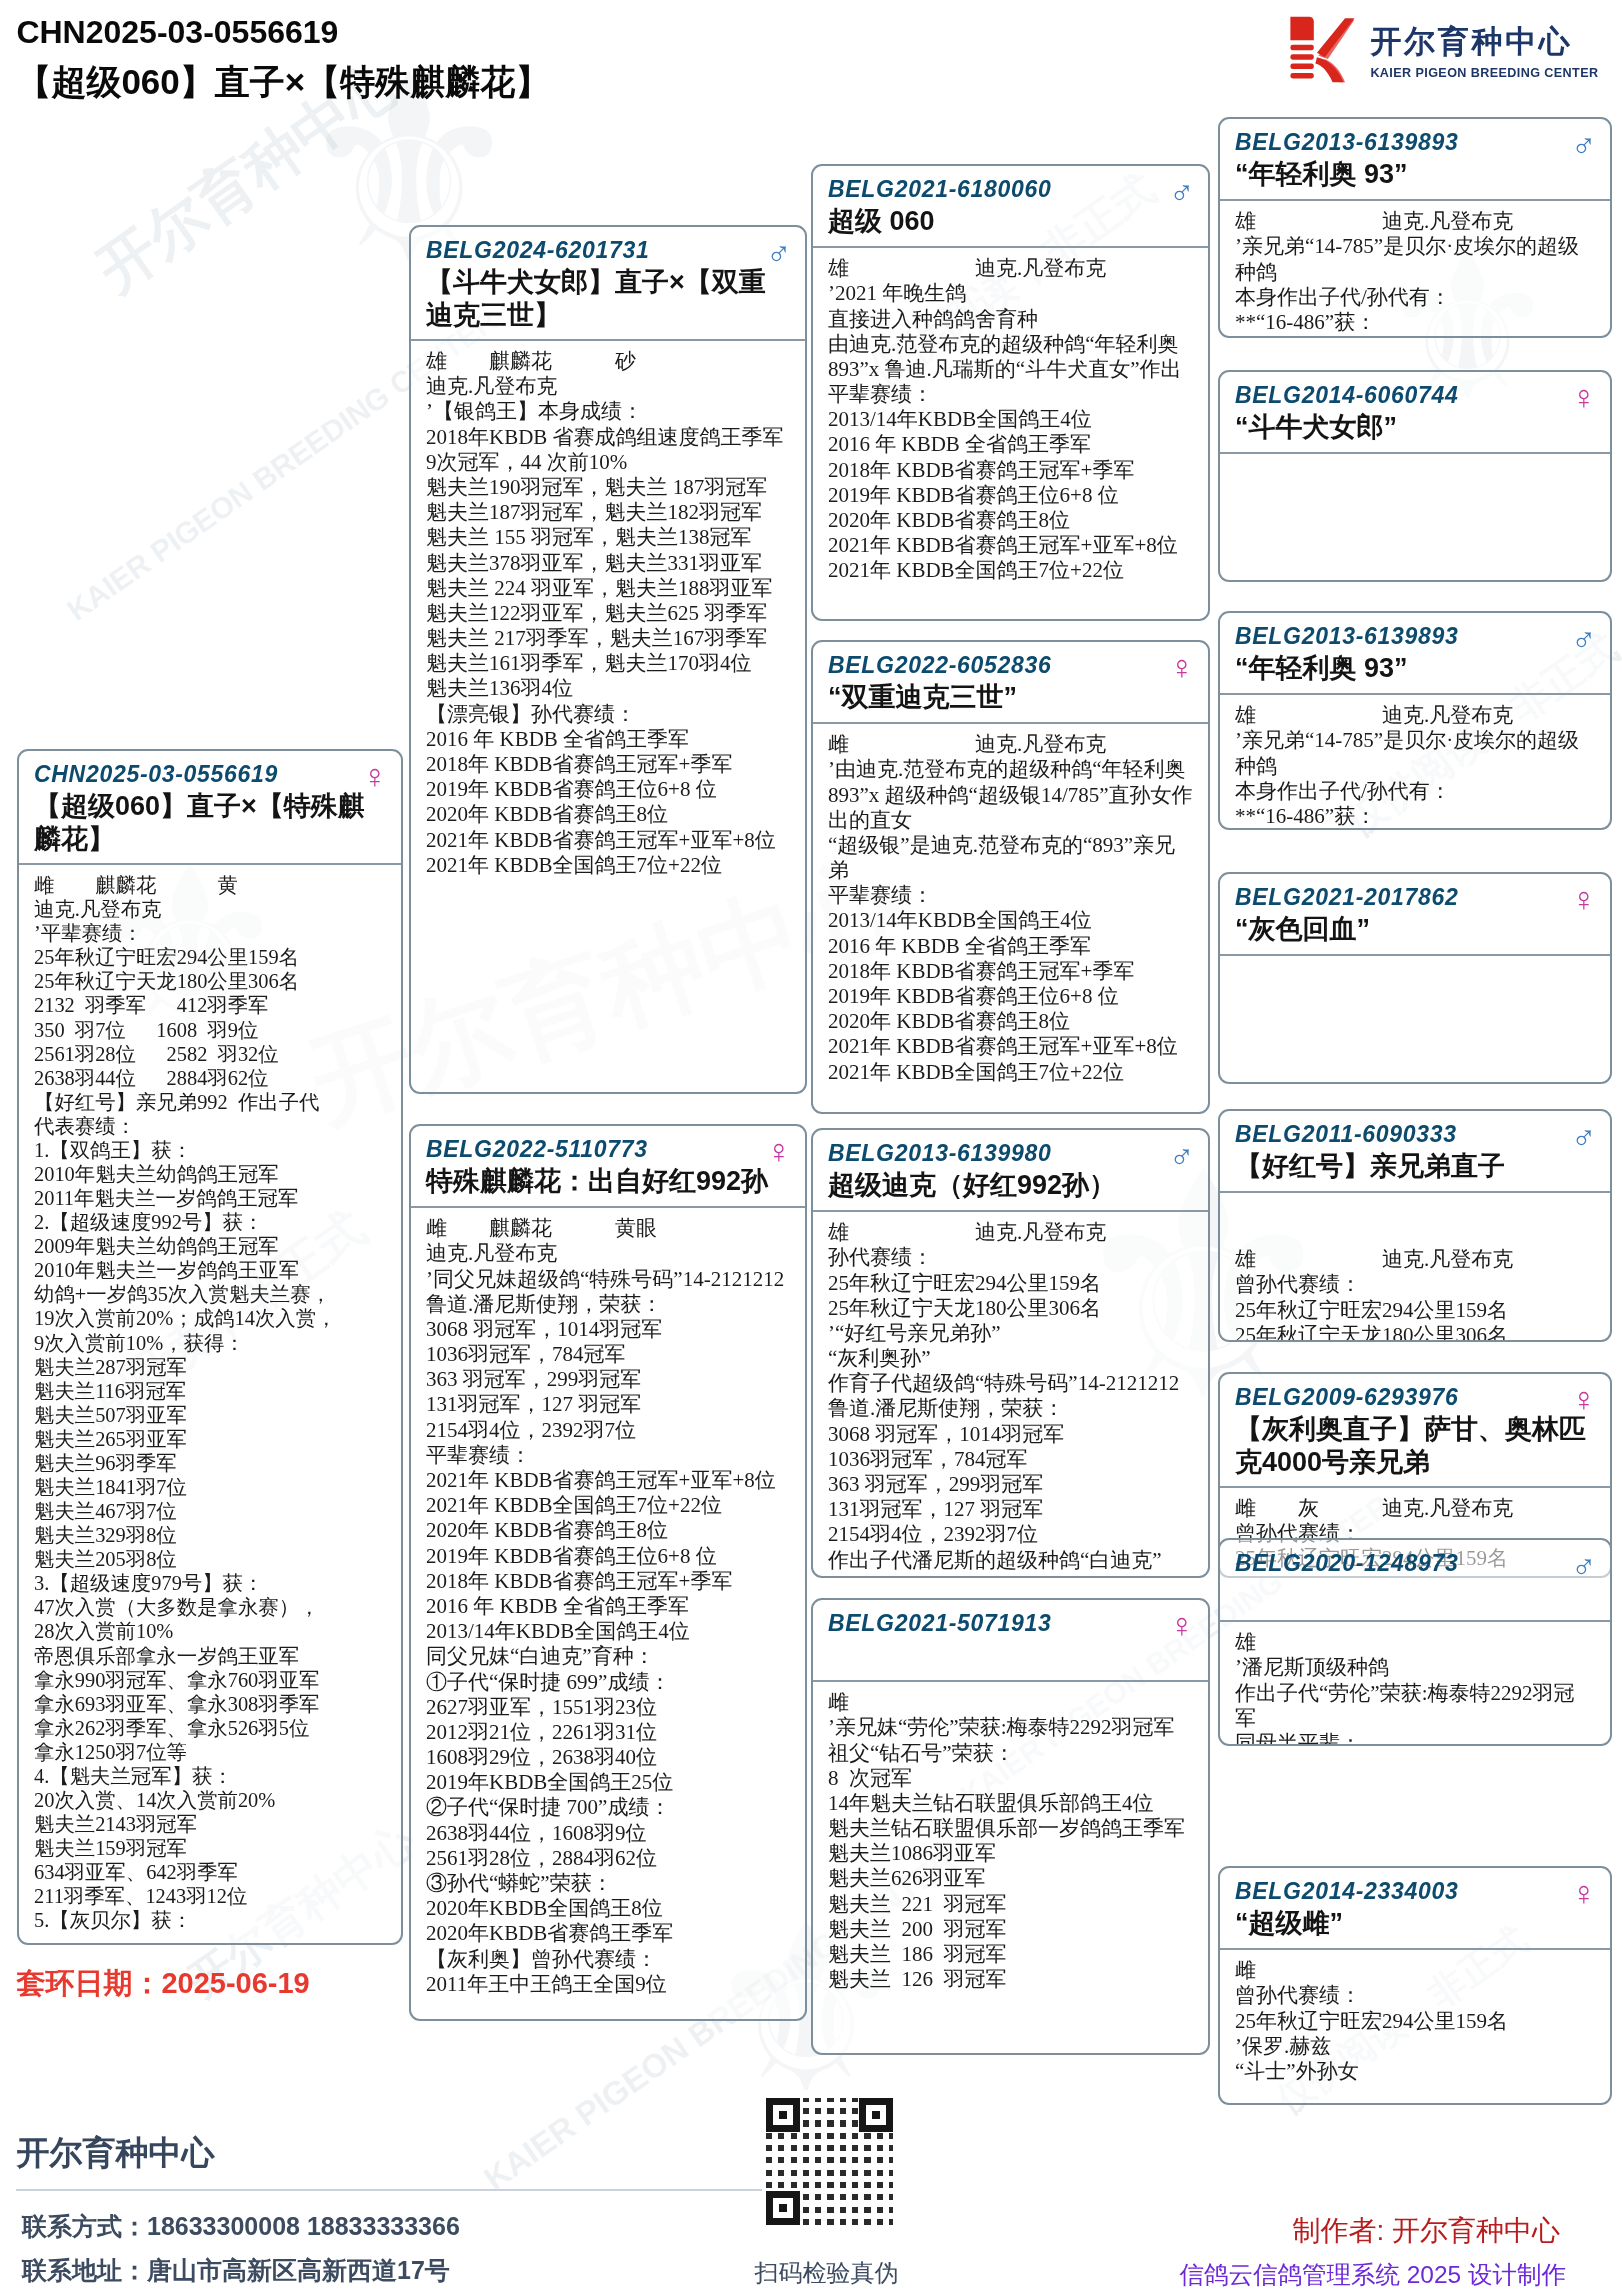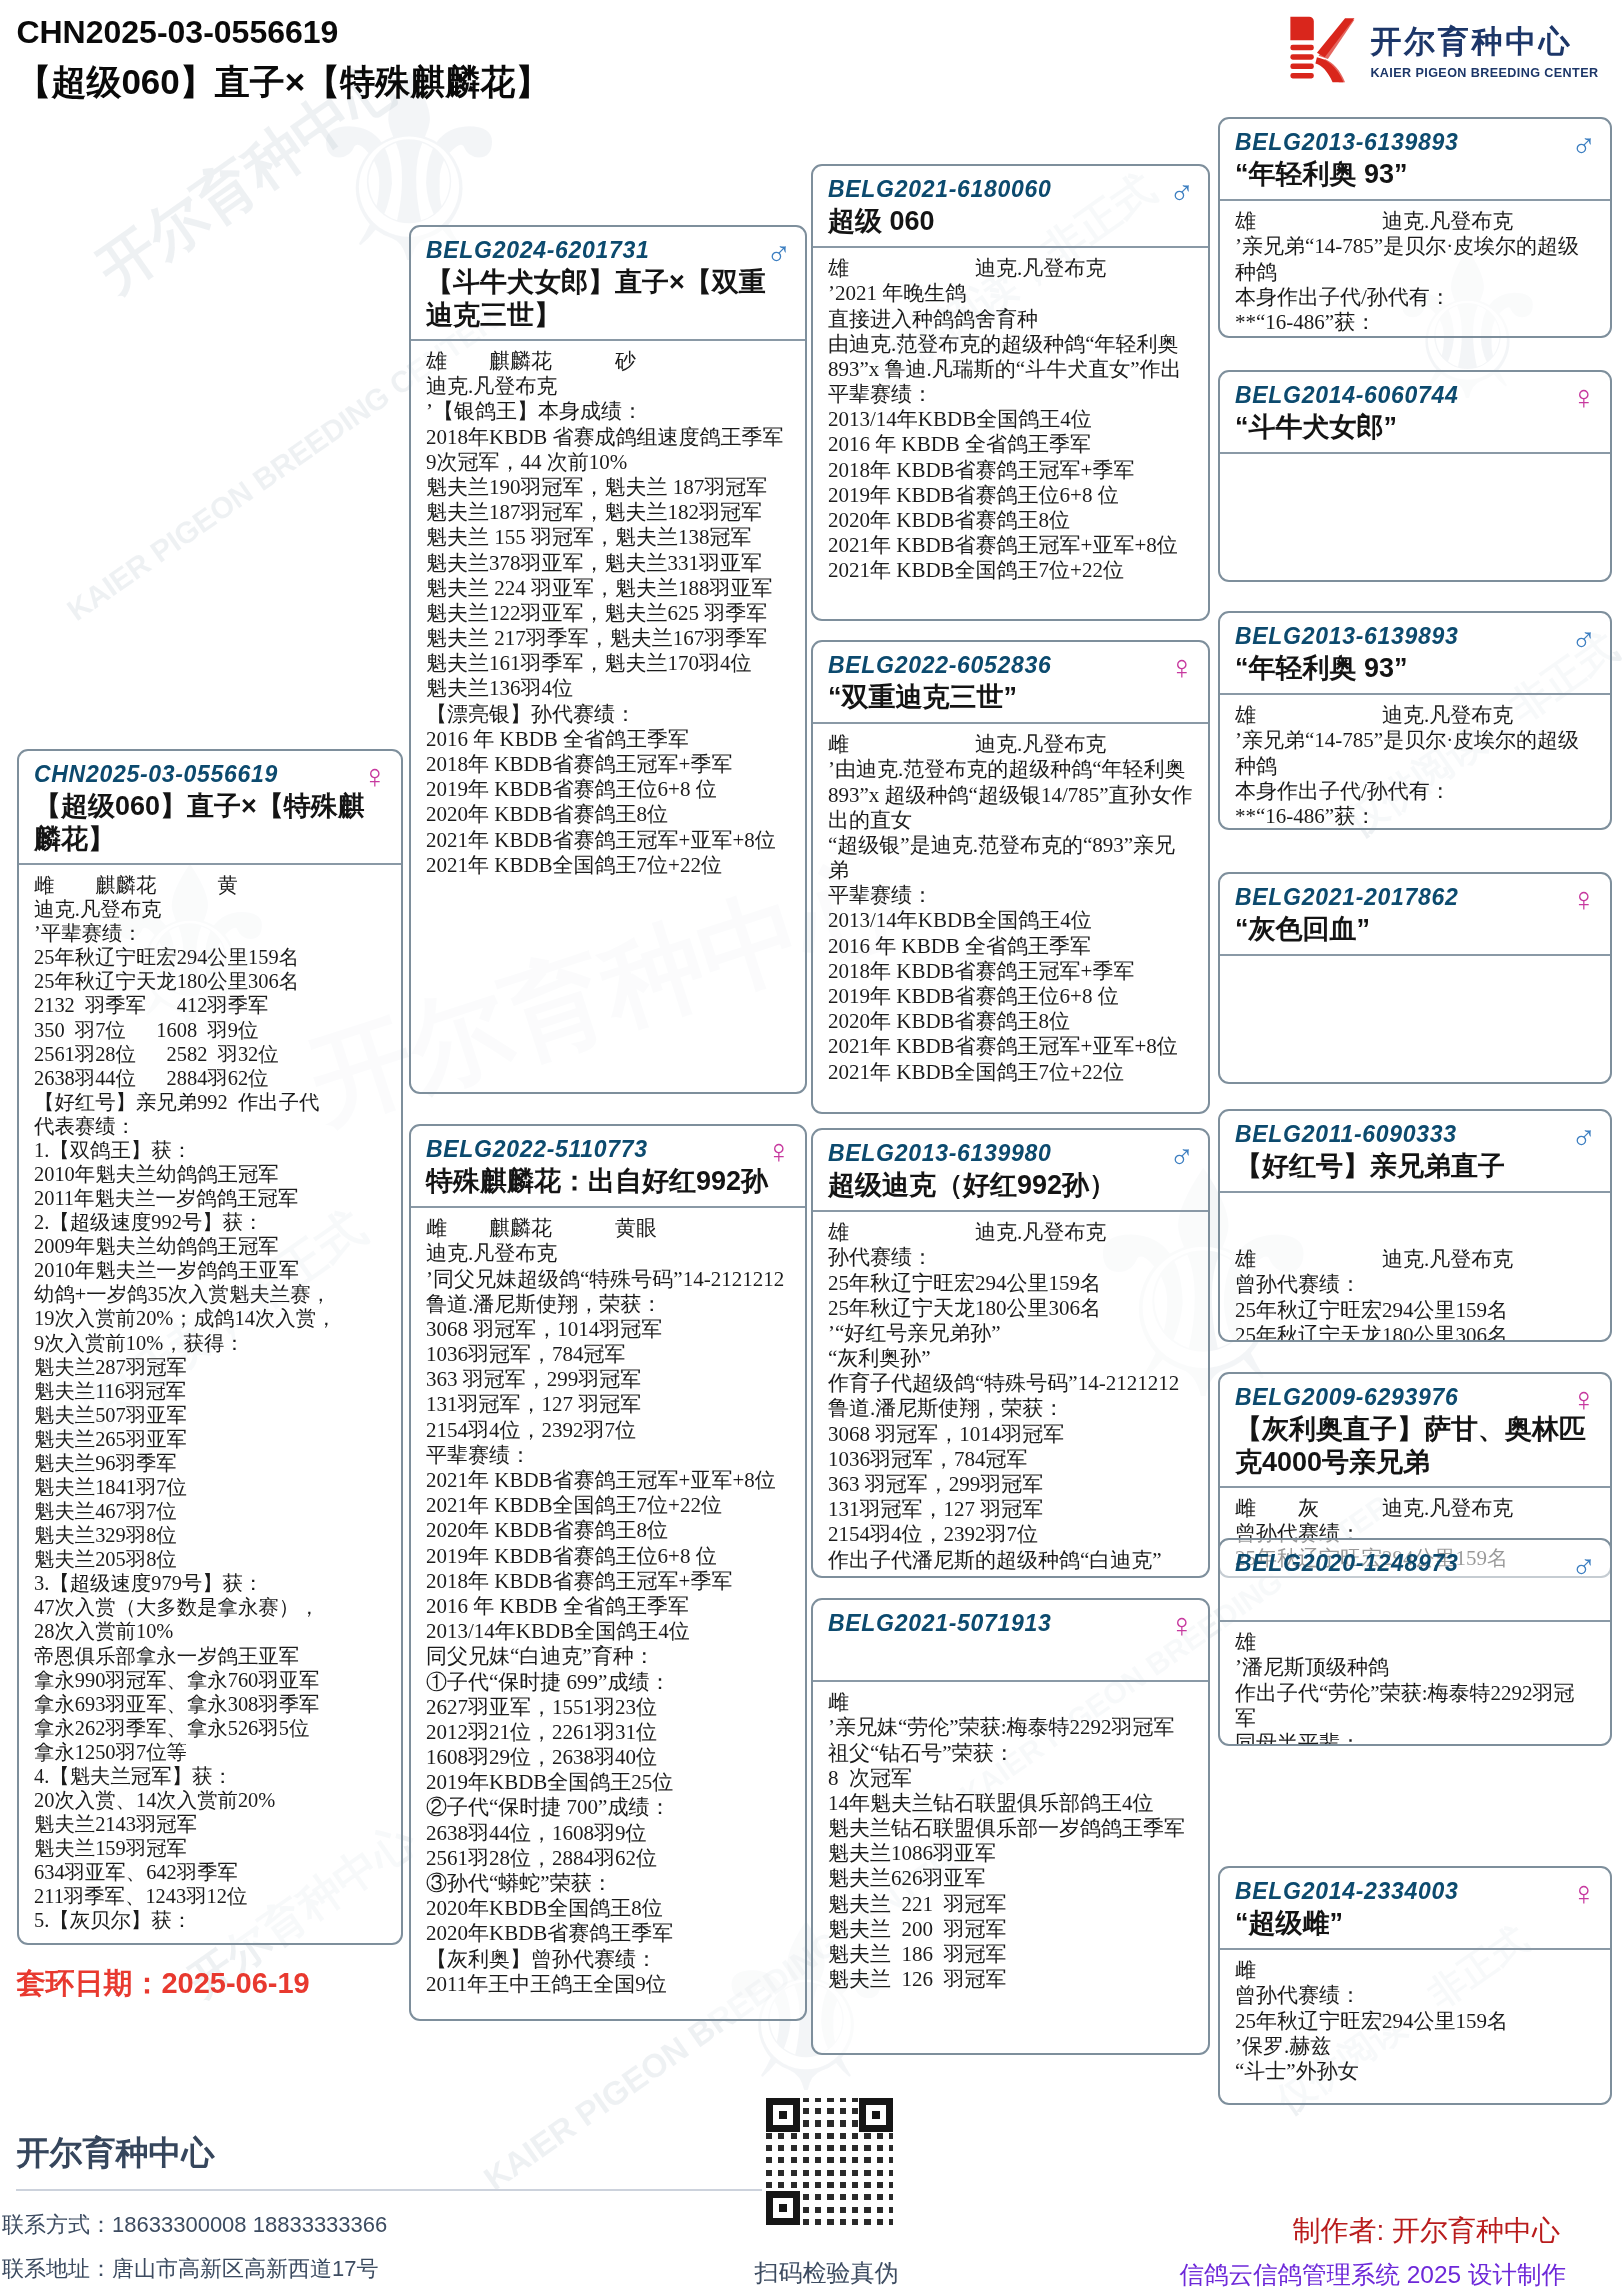--- a/index.html
+++ b/index.html
@@ -24,21 +24,21 @@
   .title{margin-top:2.7px;font-size:27px;font-weight:bold;color:#141414;line-height:1.22;min-height:34px;}
   .card-body{flex:1;padding:8.2px 15px;overflow:hidden;font-family:"Liberation Serif","DejaVu Serif",serif;
              font-size:21px;line-height:1.2;color:#1b1b1b;}
   .line{white-space:pre-wrap;}
   .subject .card-body{font-size:20.4px;line-height:1.18;}
   
   .ring-date{position:absolute;left:16.4px;top:1964px;font-size:29px;font-weight:bold;color:#e8392f;z-index:3;}
   
   .f-org{position:absolute;left:16.4px;top:2131px;font-size:33px;font-weight:bold;color:#36465c;z-index:3;}
   .f-divider{position:absolute;left:16.4px;top:2189px;width:756px;height:2px;background:#ccd2dc;z-index:3;}
-  .f-line{position:absolute;left:2px;font-size:22px;color:#3c4b60;z-index:3;}
+  .f-line{position:absolute;left:22px;font-size:25px;color:#3c4b60;z-index:3;font-weight:bold;}
   .qr{position:absolute;left:762px;top:2094px;width:127px;height:127px;z-index:3;border:4.1px solid #fff;
       background:
         repeating-linear-gradient(90deg,#161616 0 6.1px,#fff 6.1px 12.3px),
         repeating-linear-gradient(0deg,#161616 0 6.1px,#fff 6.1px 12.3px);
       background-blend-mode:screen;}
   .finder{position:absolute;width:34px;height:34px;border:7.5px solid #161616;background:#fff;box-sizing:border-box;}
   .finder::after{content:"";position:absolute;left:5.5px;top:5.5px;width:8.2px;height:8.2px;background:#161616;}
   .qr-caption{position:absolute;left:714px;top:2257px;width:225px;text-align:center;
               font-size:24px;color:#3c4b60;z-index:3;}
   .f-maker{position:absolute;right:63px;top:2212px;font-size:28px;color:#b91c1c;z-index:3;}

